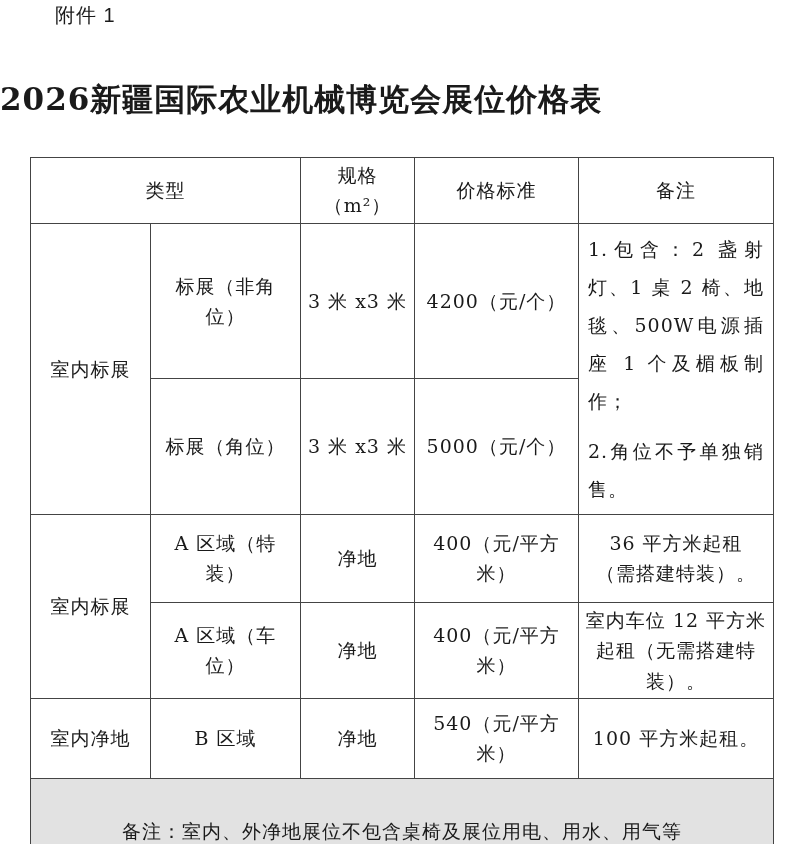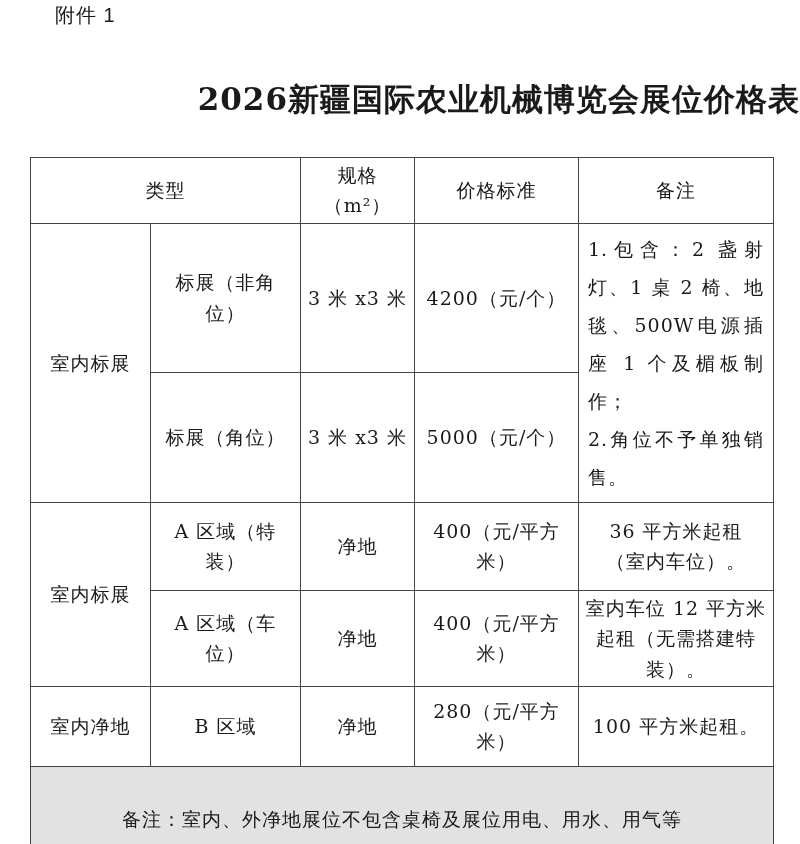--- a/index.html
+++ b/index.html
@@ -19,21 +19,21 @@
   .attachment-label{
     position:absolute;
     left:55px; top:2px;
     font-family:"Liberation Sans","DejaVu Sans",sans-serif;
     font-size:20px;
     letter-spacing:1px;
   }
   .doc-title{
     position:absolute;
     left:0; top:79px; width:800px;
-    text-align:right;
+    text-align:left;
     font-size:31px;
     font-weight:bold;
     letter-spacing:1px;
     white-space:nowrap;
   }
   table.price-table{
     position:absolute;
     left:30px; top:157px;
     width:743px;
     border-collapse:collapse;
@@ -56,21 +56,21 @@
   .r4{height:90px;}
   .r5{height:80px;}
   .r-note{height:106px;}
   td.remark-merged{
     text-align:justify;
     vertical-align:middle;
     padding:6px 9px;
     line-height:2.0;
   }
   td.remark-merged .remark-item{margin:0;}
-  td.remark-merged .remark-item + .remark-item{margin-top:0;}
+  td.remark-merged .remark-item + .remark-item{margin-top:12px;}
   td.note-cell{
     background:var(--note-row-bg);
     text-align:center;
     letter-spacing:1px;
   }
   .line{display:block;}
 </style>
 </head>
 <body>
 
@@ -112,36 +112,36 @@
     <td>5000（元/个）</td>
   </tr>
 
   <tr class="r3">
     <td rowspan="2">室内标展</td>
     <td>A 区域（特装）</td>
     <td>净地</td>
     <td>400（元/平方米）</td>
     <td>
       <span class="line">36 平方米起租</span>
-      <span class="line">（室内车位）。</span>
+      <span class="line">（需搭建特装）。</span>
     </td>
   </tr>
 
   <tr class="r4">
     <td>A 区域（车位）</td>
     <td>净地</td>
     <td>400（元/平方米）</td>
     <td>室内车位 12 平方米起租（无需搭建特装）。</td>
   </tr>
 
   <tr class="r5">
     <td>室内净地</td>
     <td>B 区域</td>
     <td>净地</td>
-    <td>280（元/平方米）</td>
+    <td>540（元/平方米）</td>
     <td>100 平方米起租。</td>
   </tr>
 
   <tr class="r-note">
     <td colspan="5" class="note-cell">备注：室内、外净地展位不包含桌椅及展位用电、用水、用气等</td>
   </tr>
 </tbody>
   </table>
 
 </body></html>

